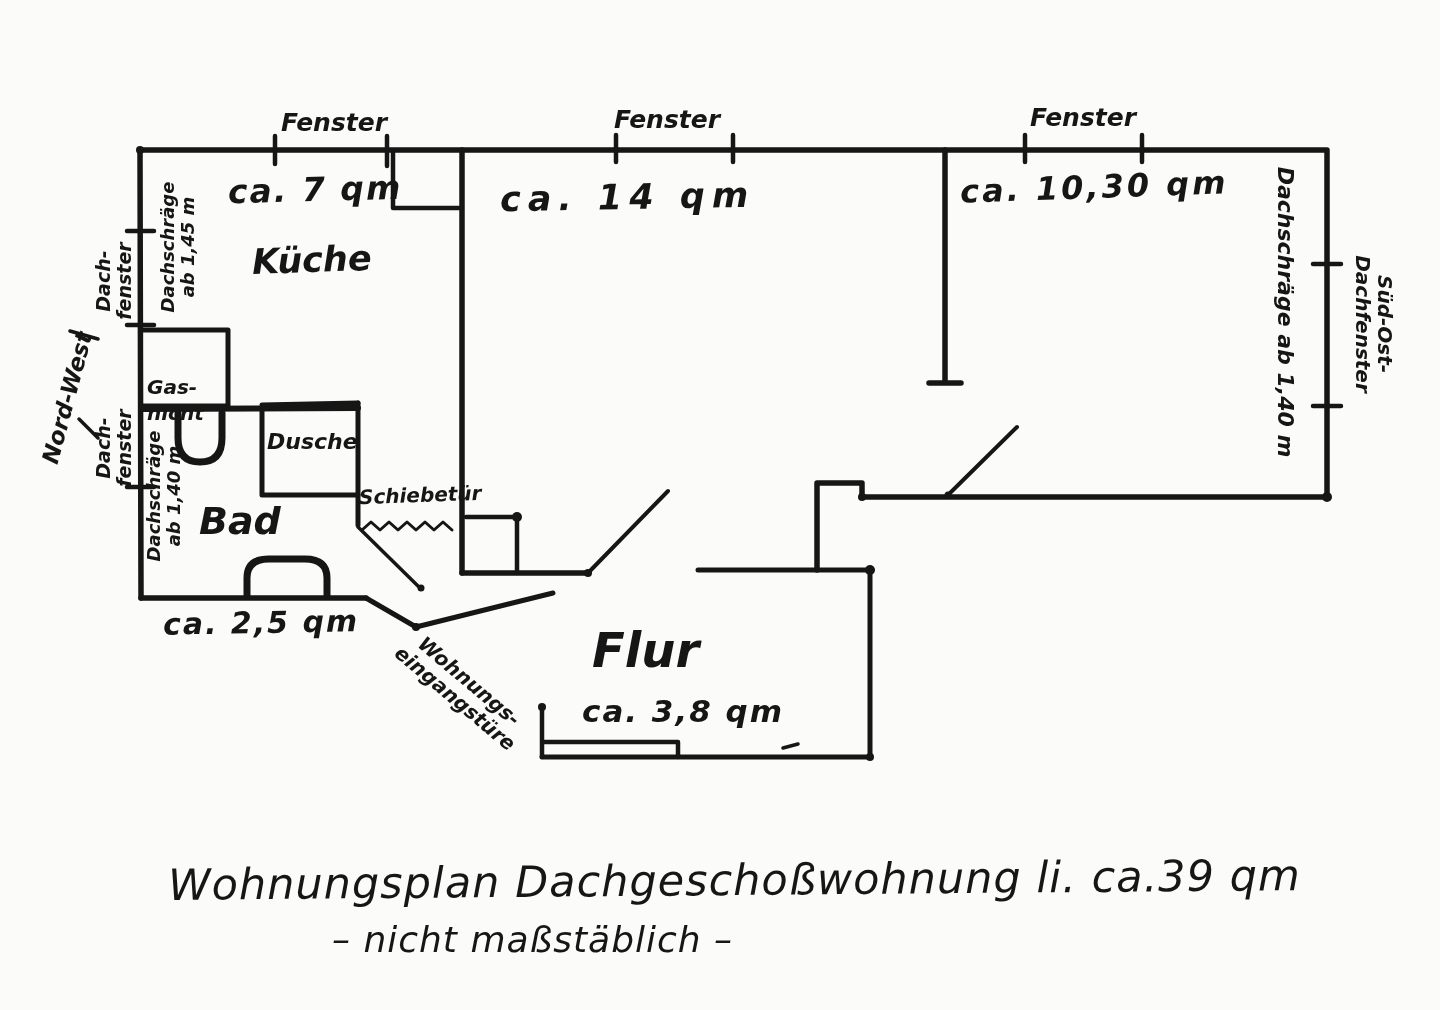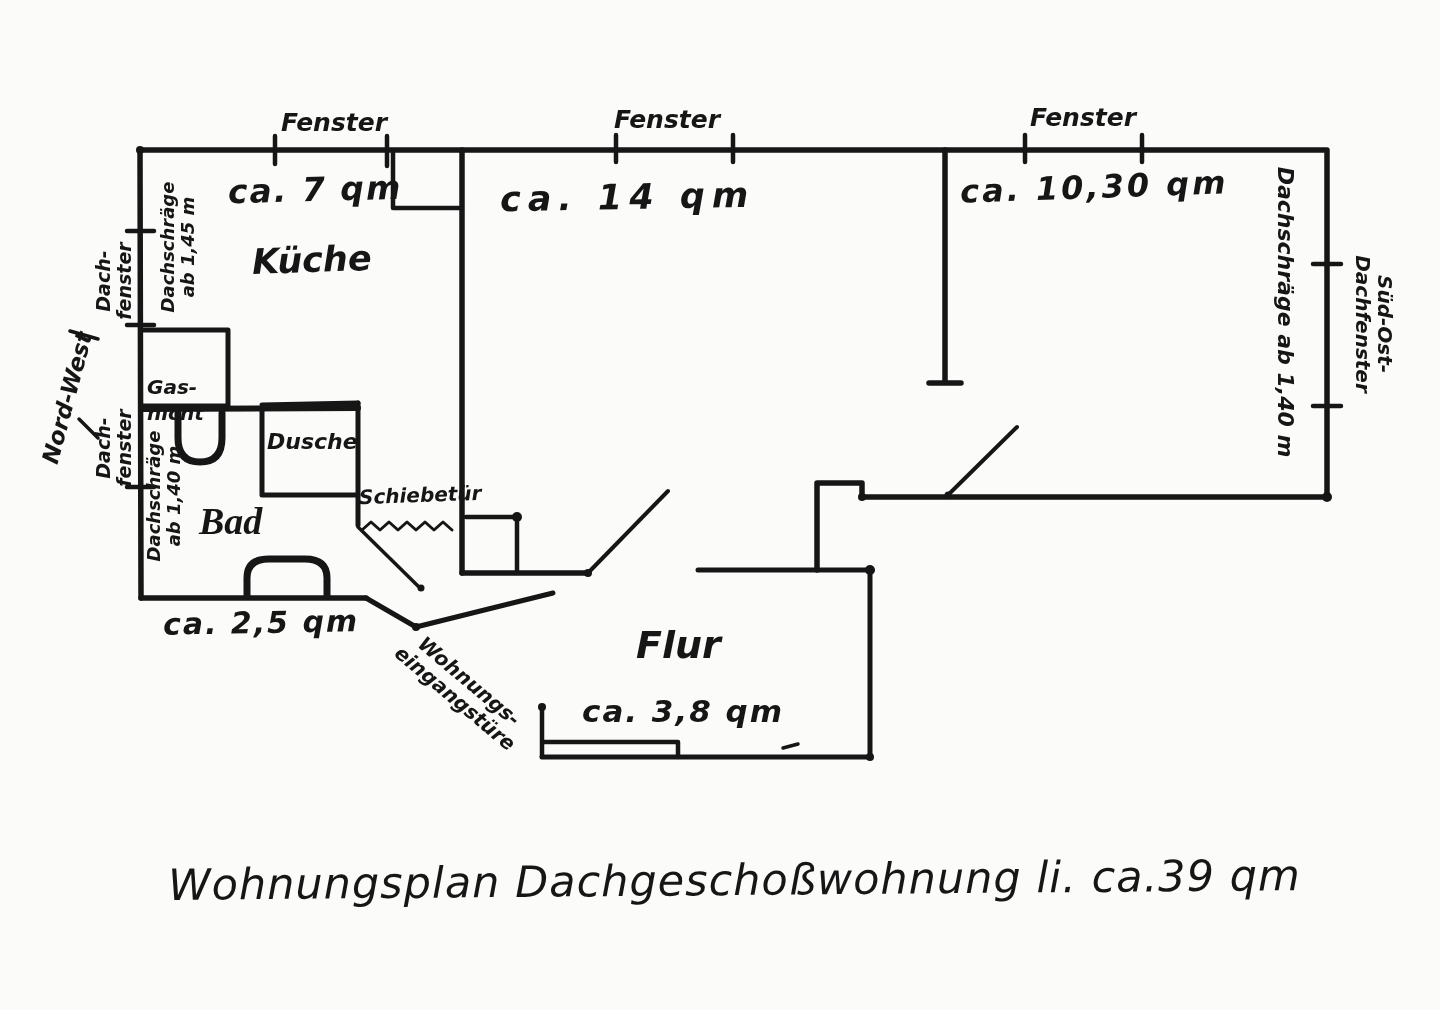--- a/index.html
+++ b/index.html
@@ -102,24 +102,24 @@
   <div class="lbl" style="left:614px;top:106px;font-size:25px;">Fenster</div>
   <div class="lbl" style="left:1030px;top:104px;font-size:25px;">Fenster</div>
 
   <div class="lbl" style="left:228px;top:172px;font-size:33px;letter-spacing:2px;transform:rotate(-1.5deg);">ca. 7 qm</div>
   <div class="lbl" style="left:252px;top:241px;font-size:35px;transform:rotate(-2deg);">Küche</div>
 
   <div class="lbl" style="left:500px;top:178px;font-size:35px;letter-spacing:7px;transform:rotate(-1deg);">ca. 14 qm</div>
 
   <div class="lbl" style="left:960px;top:170px;font-size:32px;letter-spacing:3px;transform:rotate(-2deg);">ca. 10,30 qm</div>
 
-  <div class="lbl" style="left:199px;top:500px;font-size:38px;font-family:Liberation Serif, serif;">Bad</div>
+  <div class="lbl" style="left:199px;top:500px;font-size:38px;">Bad</div>
   <div class="lbl" style="left:163px;top:606px;font-size:30px;letter-spacing:2px;transform:rotate(-1deg);">ca. 2,5 qm</div>
 
-  <div class="lbl" style="left:636px;top:624px;font-size:38px;">Flur</div>
+  <div class="lbl" style="left:592px;top:624px;font-size:48px;">Flur</div>
   <div class="lbl" style="left:582px;top:694px;font-size:31px;letter-spacing:2px;">ca. 3,8 qm</div>
 
   <div style="position:absolute;left:147px;top:338px;font-size:20px;font-weight:700;font-style:italic;line-height:1.3;margin-top:36px;">
     <div>Gas-</div>
     <div>nicht</div>
   </div>
 
   <div class="lbl" style="left:267px;top:430px;font-size:22px;font-weight:700;">Dusche</div>
 
   <div class="lbl" style="left:359px;top:484px;font-size:20px;font-weight:700;transform:rotate(-2deg);">Schiebetür</div>
@@ -152,14 +152,15 @@
     <div>Süd-Ost-</div>
     <div>Dachfenster</div>
   </div>
 
   <div class="lbl rot" style="left:462px;top:690px;font-size:20px;transform:translate(-50%,-50%) rotate(40deg);">
     <div>Wohnungs-</div>
     <div>eingangstüre</div>
   </div>
 
   <div class="lbl" style="left:168px;top:856px;font-size:43px;font-weight:500;letter-spacing:1px;transform:rotate(-0.5deg);">Wohnungsplan Dachgeschoßwohnung li. ca.39 qm</div>
+  <div class="lbl" style="left:332px;top:920px;font-size:36px;font-weight:500;letter-spacing:1px;">– nicht maßstäblich –</div>
 
 </div>
 
 </body></html>

